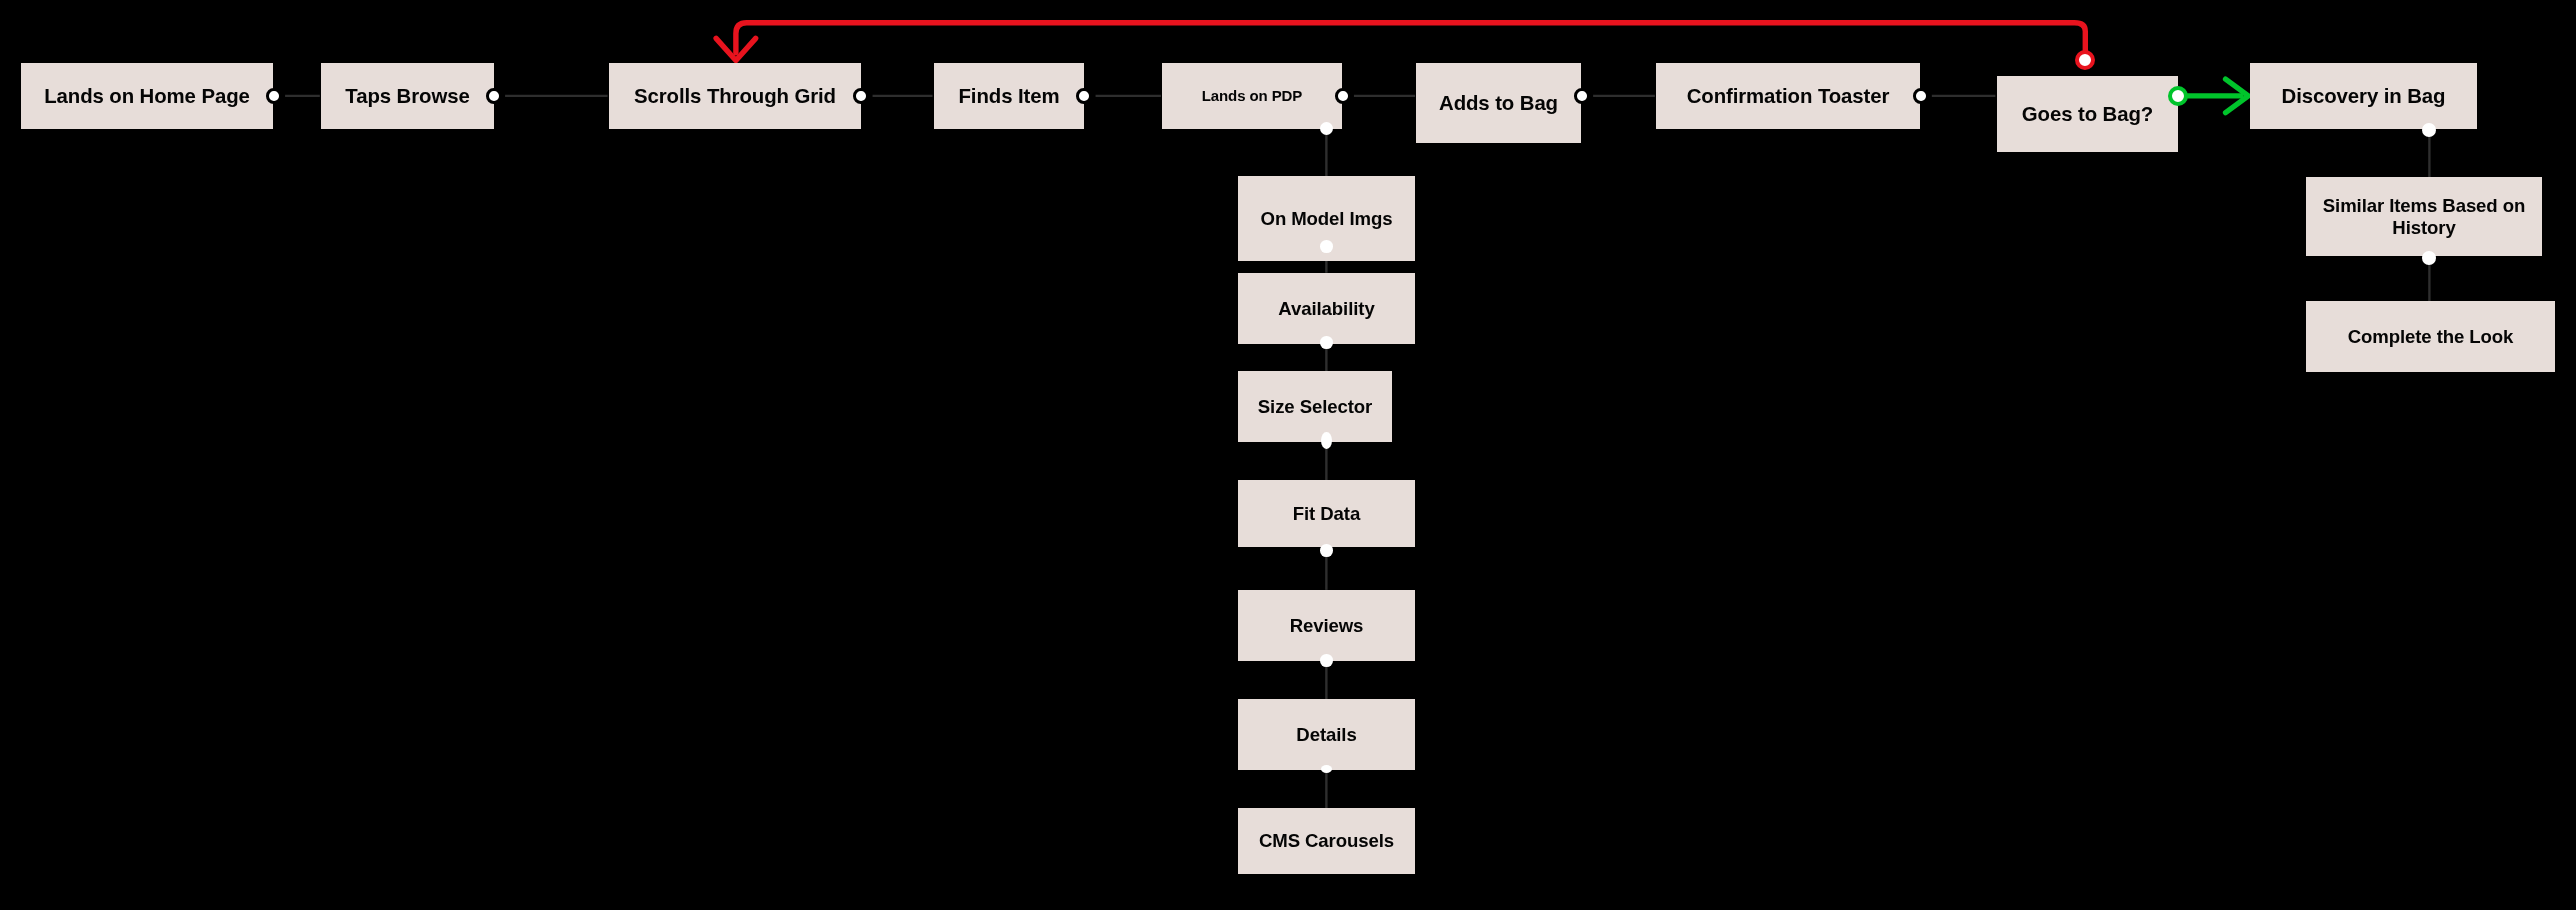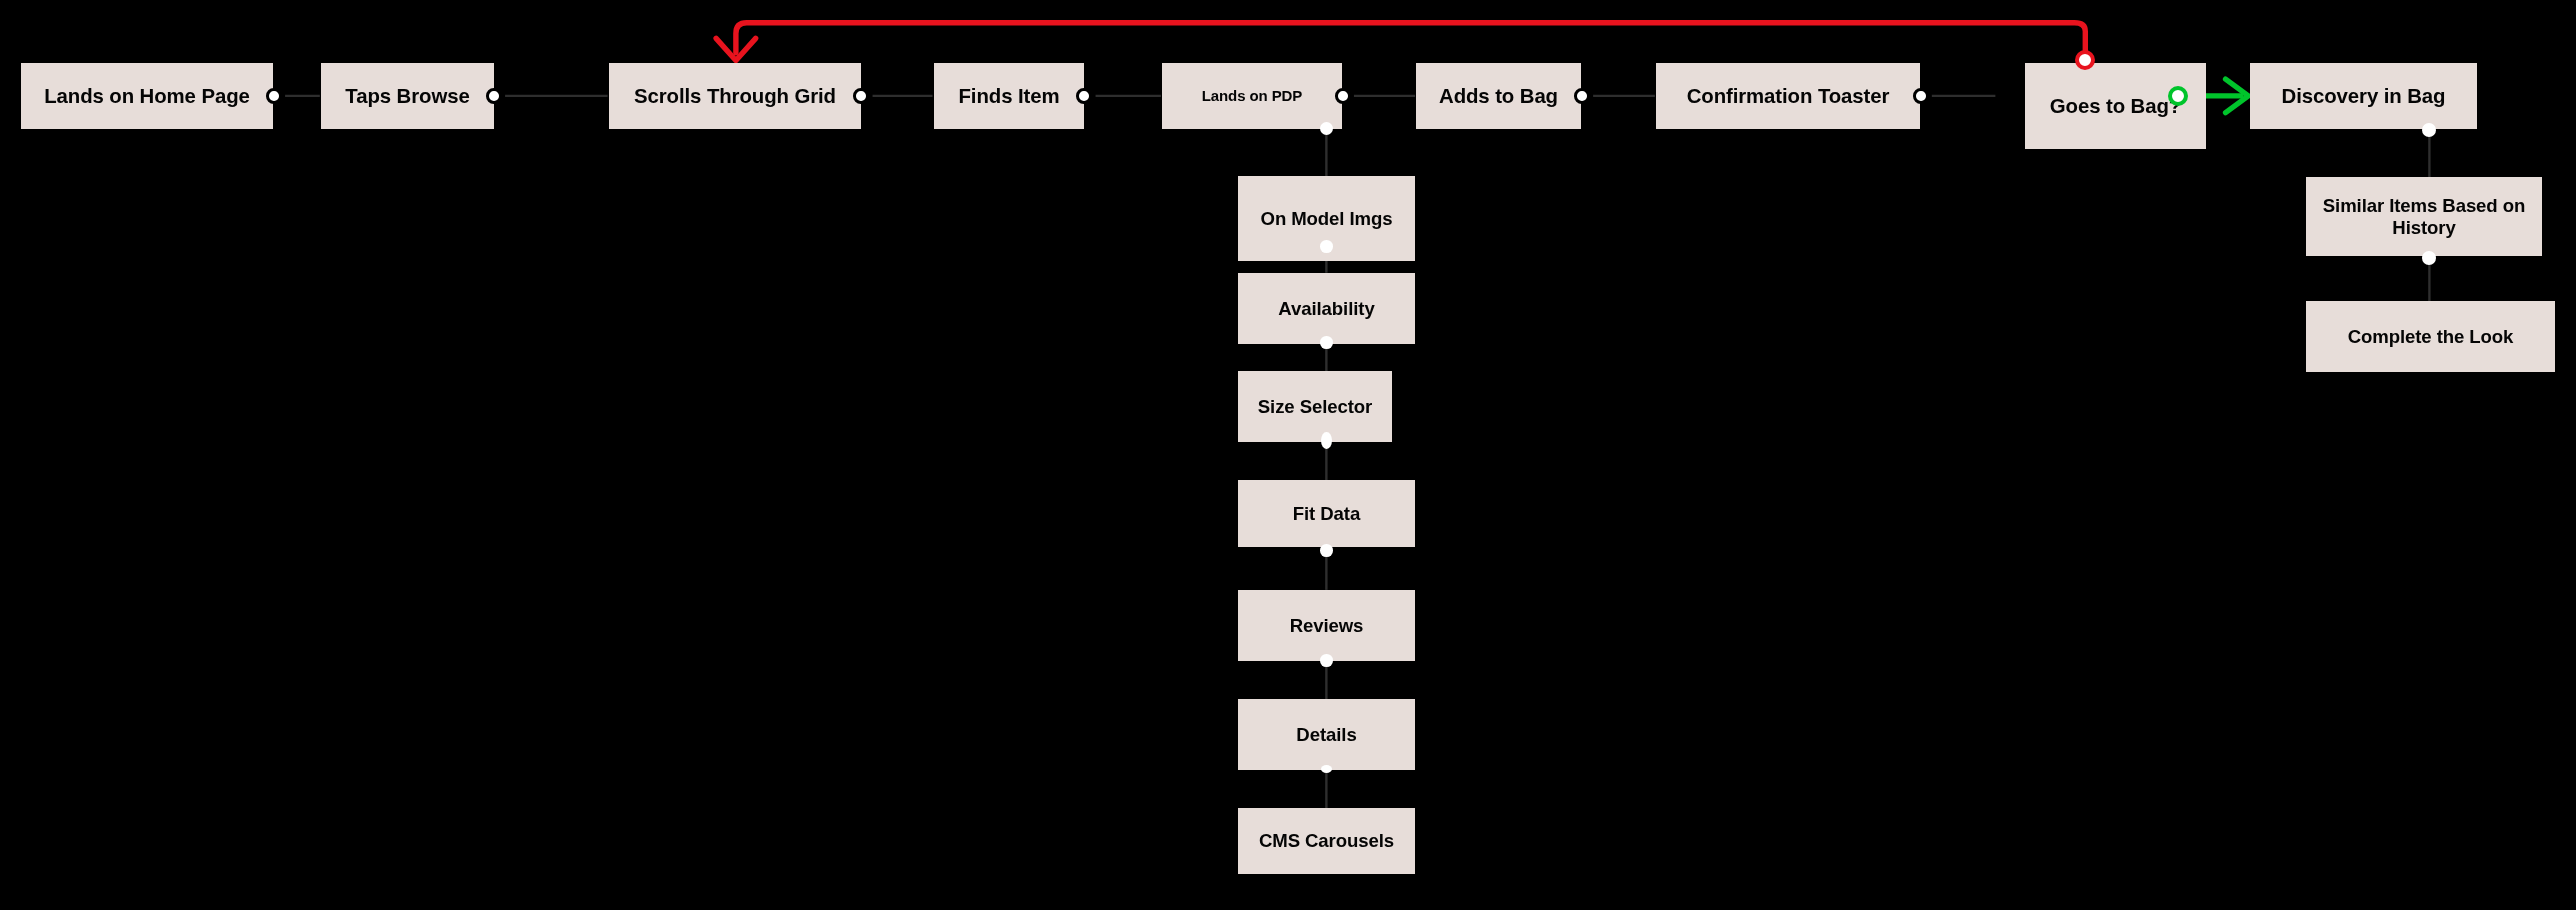--- a/index.html
+++ b/index.html
@@ -119,31 +119,31 @@
     <span>Finds Item</span>
   </div>
   <div class="port dark" style="left:1076px;top:88px;width:15.6px;height:15.6px;"></div>
 
   <div class="node" style="left:1162px;top:63px;width:180px;height:66px;font-size:15px;">
     <span>Lands on PDP</span>
   </div>
   <div class="port dark" style="left:1335px;top:88px;width:15.6px;height:15.6px;"></div>
   <div class="port plain" style="left:1320px;top:122px;width:13px;height:13px;"></div>
 
-  <div class="node" style="left:1416px;top:63px;width:165px;height:66px;font-size:20.4px;">
+  <div class="node" style="left:1416px;top:63px;width:165px;height:80px;font-size:20.4px;">
     <span>Adds to Bag</span>
   </div>
   <div class="port dark" style="left:1574px;top:88px;width:15.6px;height:15.6px;"></div>
 
   <div class="node" style="left:1656px;top:63px;width:264px;height:66px;font-size:20.4px;">
     <span>Confirmation Toaster</span>
   </div>
   <div class="port dark" style="left:1913px;top:88px;width:15.6px;height:15.6px;"></div>
 
-  <div class="node" style="left:1997px;top:63px;width:181px;height:86px;font-size:20.4px;margin-left:28px;">
+  <div class="node" style="left:1997px;top:76px;width:181px;height:76px;font-size:20.4px;">
     <span>Goes to Bag?</span>
   </div>
   <div class="port red-ring" style="left:2075px;top:50px;width:20.4px;height:20.4px;"></div>
   <div class="port green-ring" style="left:2168px;top:86px;width:20.4px;height:20.4px;"></div>
 
   <div class="node" style="left:2250px;top:63px;width:227px;height:66px;font-size:20.4px;">
     <span>Discovery in Bag</span>
   </div>
   <div class="port plain" style="left:2422px;top:123px;width:14.4px;height:14.4px;"></div>
 

